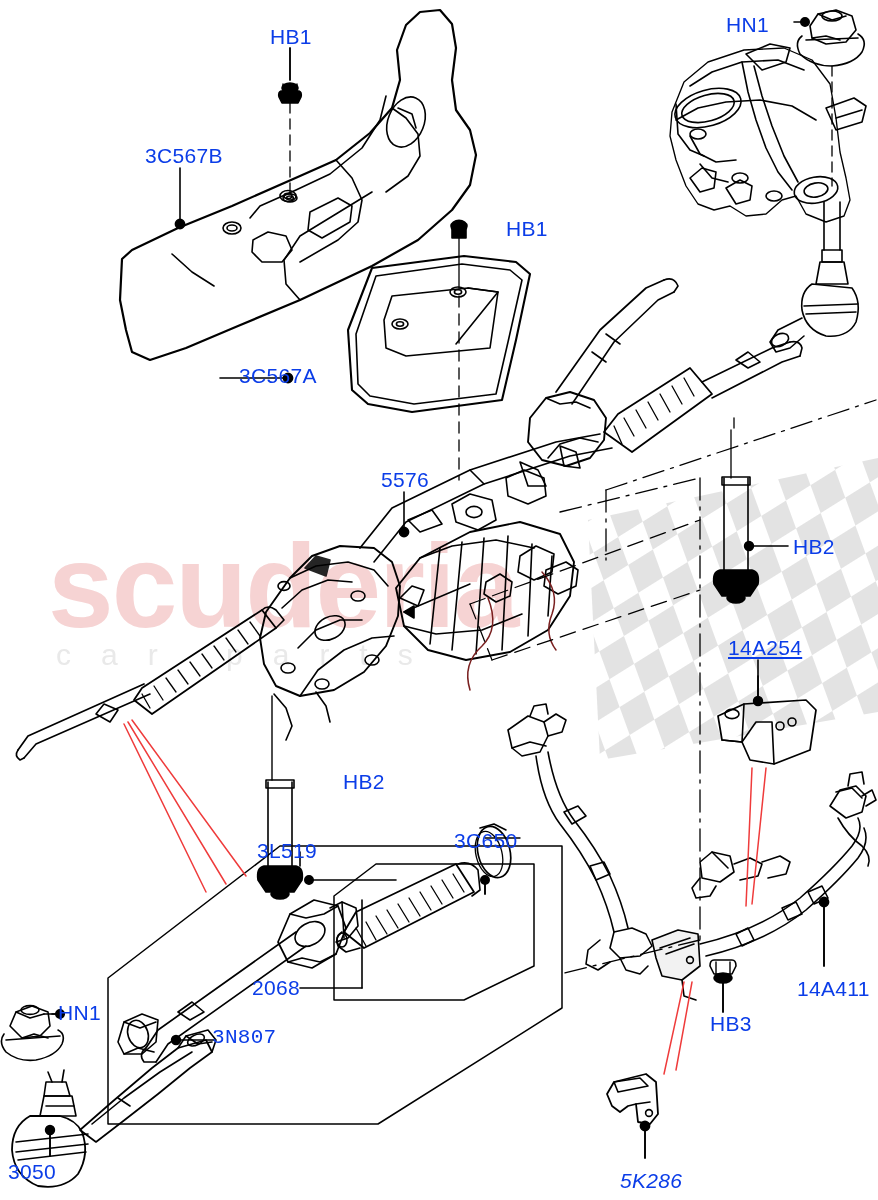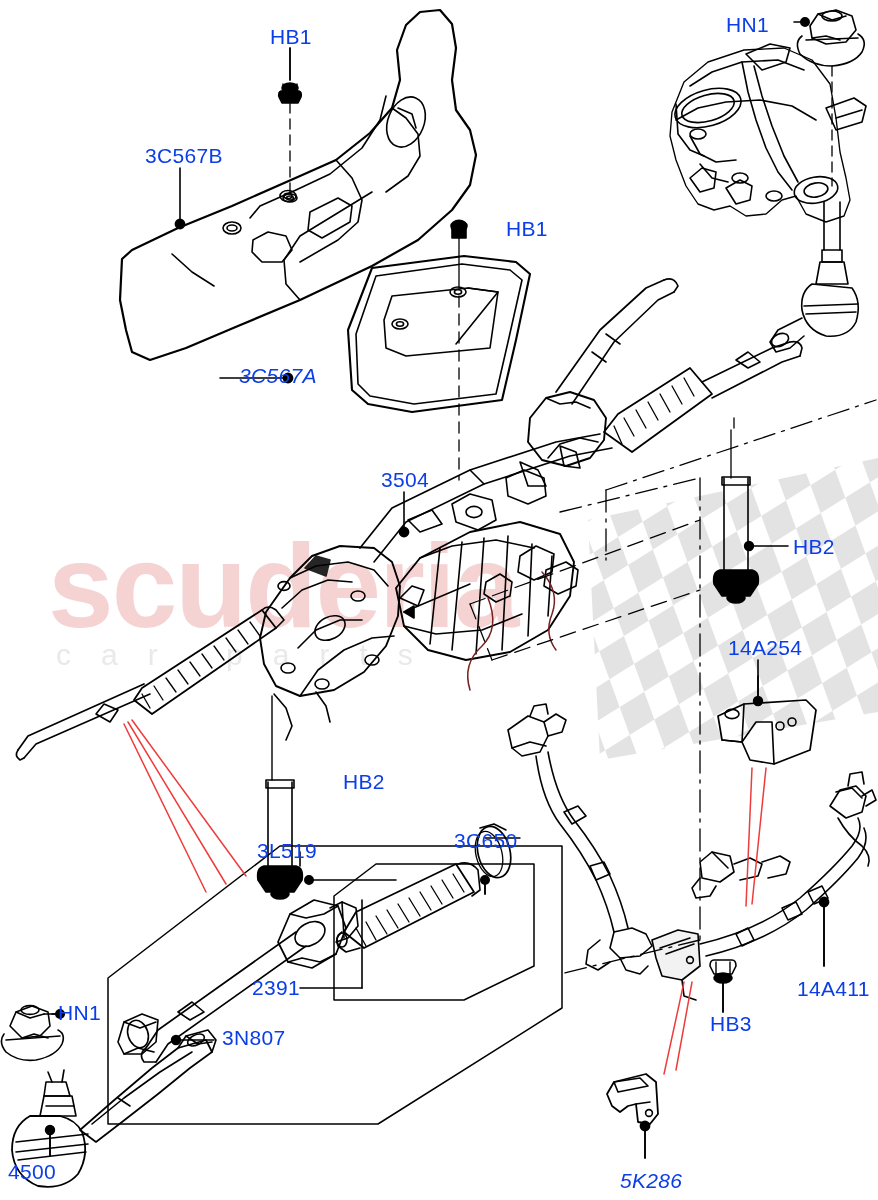--- a/index.html
+++ b/index.html
@@ -477,28 +477,28 @@
     <circle cx="180" cy="224" r="4.6" fill="#000"></circle>
     <circle cx="288" cy="378" r="4.6" fill="#000"></circle>
     <circle cx="404" cy="532" r="4.6" fill="#000"></circle>
 
   </svg>
 
   <div class="lbl" style="left:270px;top:26px;">HB1</div>
   <div class="lbl" style="left:726px;top:14px;">HN1</div>
   <div class="lbl" style="left:145px;top:145px;">3C567B</div>
   <div class="lbl" style="left:506px;top:218px;">HB1</div>
-  <div class="lbl" style="left:239px;top:365px;font-style:italic;">3C567A</div>
-  <div class="lbl" style="left:381px;top:469px;">3504</div>
+  <div class="lbl" style="left:239px;top:365px;">3C567A</div>
+  <div class="lbl" style="left:381px;top:469px;">5576</div>
   <div class="lbl" style="left:793px;top:536px;">HB2</div>
-  <div class="lbl" style="left:728px;top:637px;">14A254</div>
+  <div class="lbl" style="left:728px;top:637px;text-decoration:underline;">14A254</div>
   <div class="lbl" style="left:343px;top:771px;">HB2</div>
   <div class="lbl" style="left:257px;top:840px;">3L519</div>
   <div class="lbl" style="left:454px;top:830px;">3C650</div>
-  <div class="lbl" style="left:252px;top:977px;">2391</div>
+  <div class="lbl" style="left:252px;top:977px;">2068</div>
   <div class="lbl" style="left:797px;top:978px;">14A411</div>
   <div class="lbl" style="left:710px;top:1013px;text-align:center;">HB3</div>
-  <div class="lbl" style="left:222px;top:1027px;">3N807</div>
+  <div class="lbl" style="left:212px;top:1027px;font-family:Liberation Mono, monospace;">3N807</div>
   <div class="lbl" style="left:58px;top:1002px;">HN1</div>
-  <div class="lbl" style="left:8px;top:1161px;">4500</div>
+  <div class="lbl" style="left:8px;top:1161px;">3050</div>
   <div class="lbl" style="left:620px;top:1170px;font-style:italic;">5K286</div>
 
 </div>
 
 </body></html>

